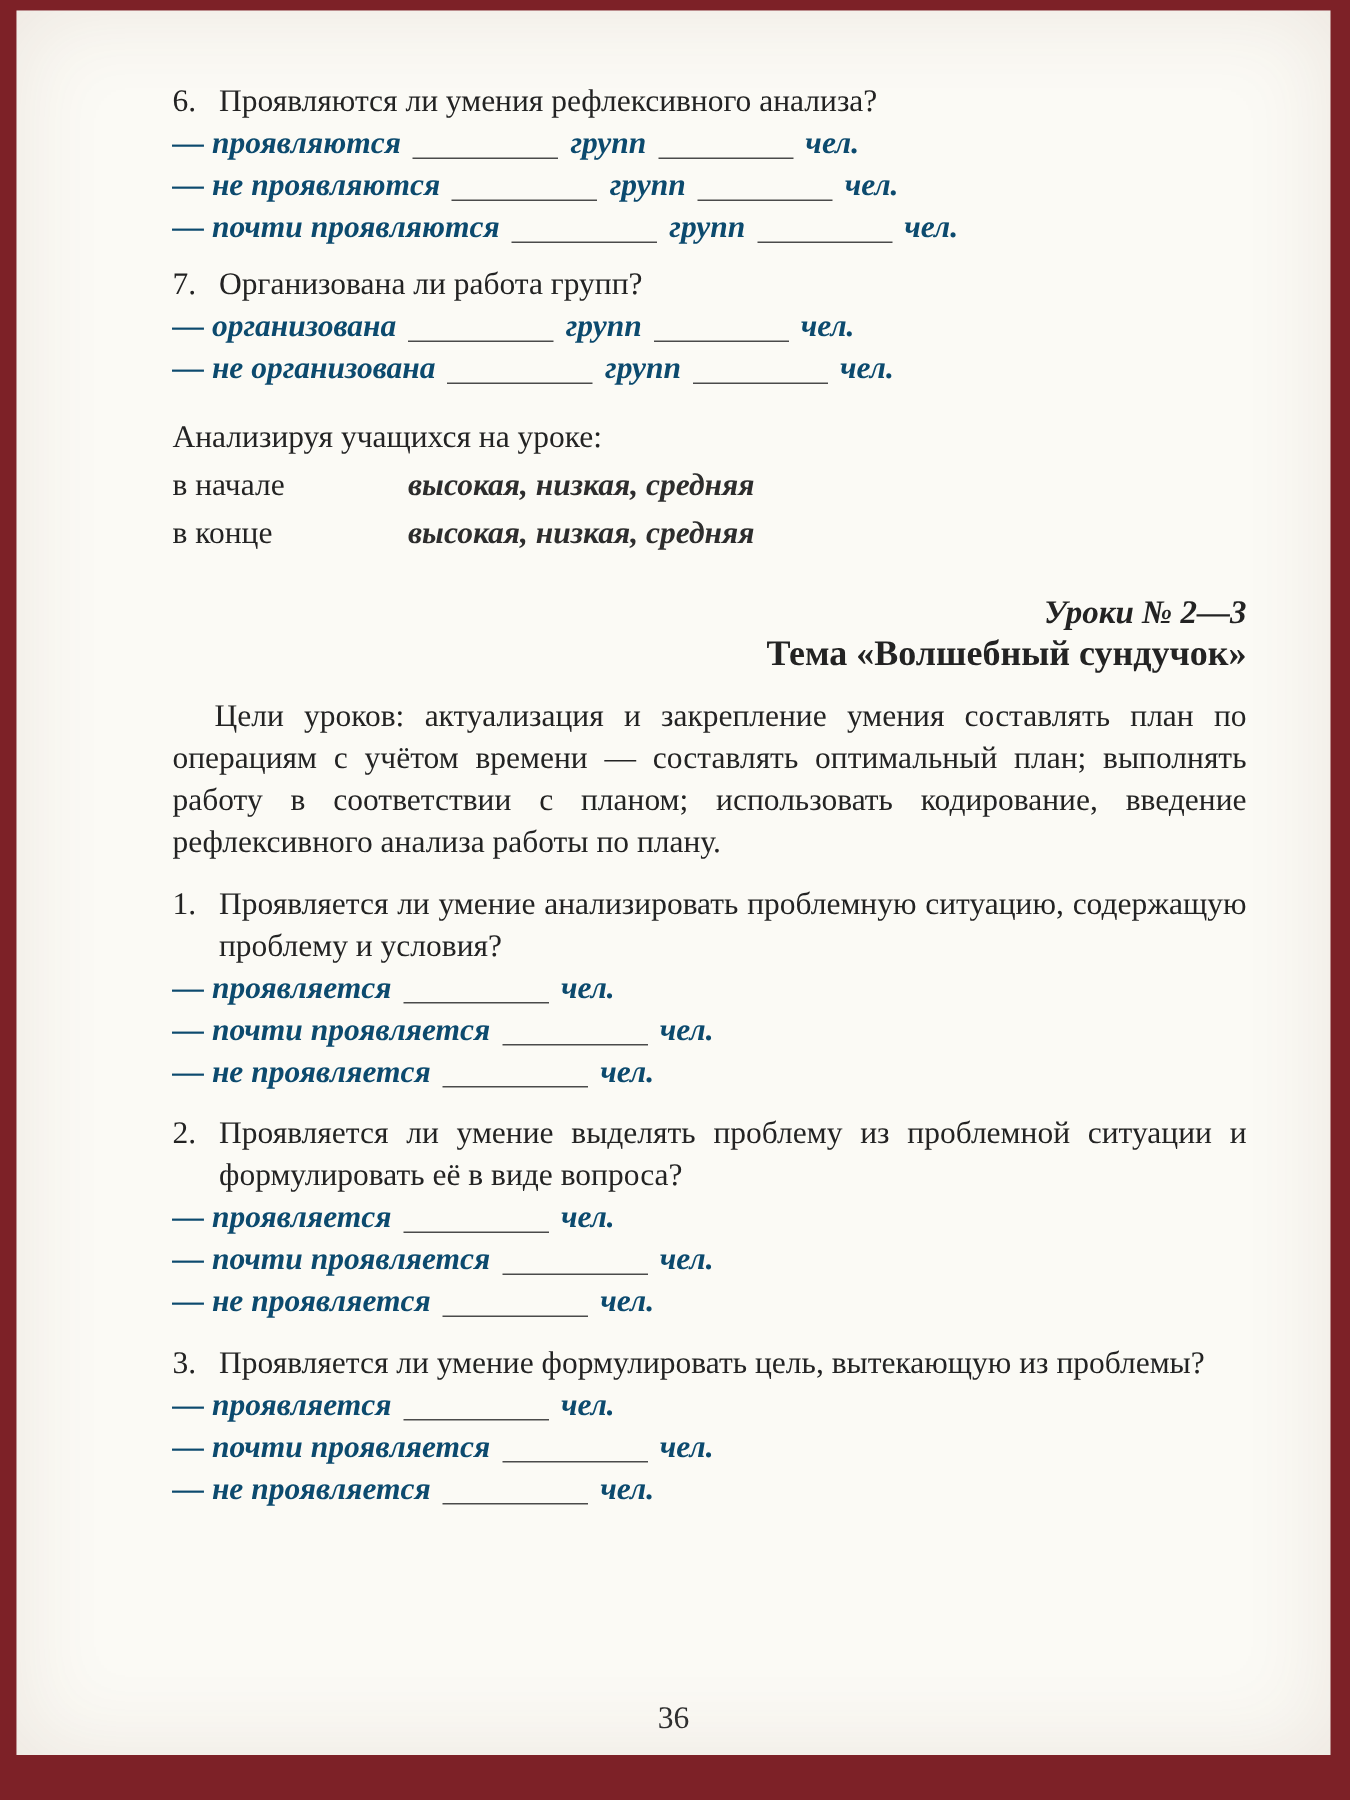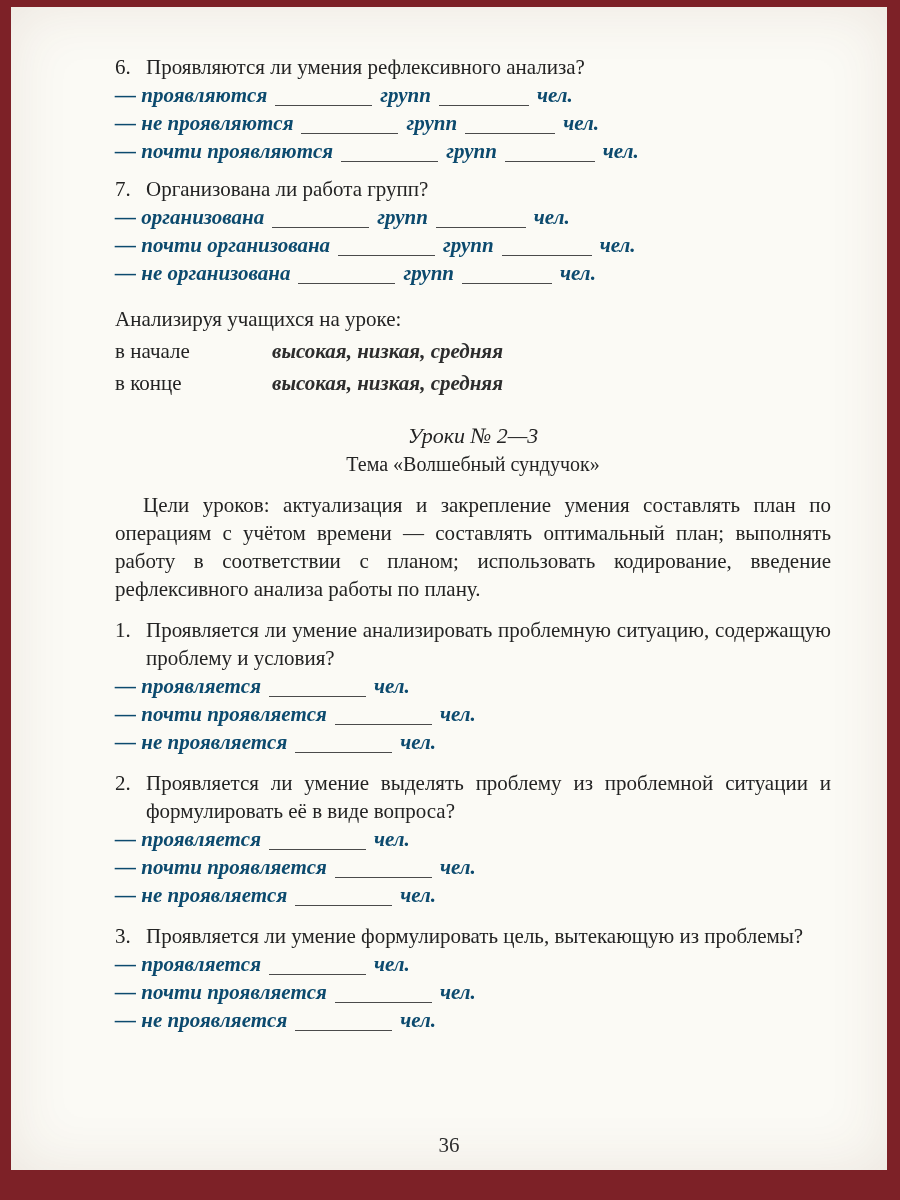--- a/index.html
+++ b/index.html
@@ -37,23 +37,23 @@
   }
   .b1 { width: 97px; }
   .b2 { width: 90px; }
   .question { margin-top: 0; }
   .q6 { margin-bottom: 10px; }
   .q7 { margin-bottom: 18px; }
   .motivation { margin-bottom: 24px; }
   .mot-row { display: flex; margin-top: 4px; gap: 24px; }
   .mot-when { width: 133px; flex: 0 0 133px; }
   .mot-opts { font-style: italic; font-weight: bold; color: #2d2d2d; }
-  .headings { text-align: center; font-weight: normal; margin-bottom: 12px; }
+  .headings { text-align: right; font-weight: bold; margin-bottom: 12px; }
   .h1 { font-style: italic; font-size: 22px; line-height: 29px; }
-  .h2 { font-size: 20px; line-height: 29px; }
+  .h2 { font-size: 24px; line-height: 29px; }
   .para { text-align: justify; text-indent: 28px; margin: 0; }
   .para .lead { font-weight: normal; }
   .paras { margin-bottom: 10px; }
   .bq { margin-top: 13px; }
   .page-num {
     position: absolute;
     bottom: 12px; left: 0; right: 0;
     text-align: center;
     font-size: 21px;
     color: #2f2f2f;
@@ -81,23 +81,20 @@
       </div>
     </div>
 
     <div class="question q7">
       <div class="q-title">
         <span class="q-num">7.</span>
         <span class="q-text">Организована ли работа групп?</span>
       </div>
       <div class="fill-line">
         <span class="fill">— организована</span><span class="blank b1"></span><span class="fill">групп</span><span class="blank b2"></span><span class="fill">чел.</span>
-      </div>
-      <div class="fill-line">
-        <span class="fill">— почти организована</span><span class="blank b1"></span><span class="fill">групп</span><span class="blank b2"></span><span class="fill">чел.</span>
       </div>
       <div class="fill-line">
         <span class="fill">— не организована</span><span class="blank b1"></span><span class="fill">групп</span><span class="blank b2"></span><span class="fill">чел.</span>
       </div>
     </div>
 
     <div class="motivation">
       <div class="mot-title">Анализируя учащихся на уроке:</div>
       <div class="mot-row">
         <span class="mot-when">в начале</span>

